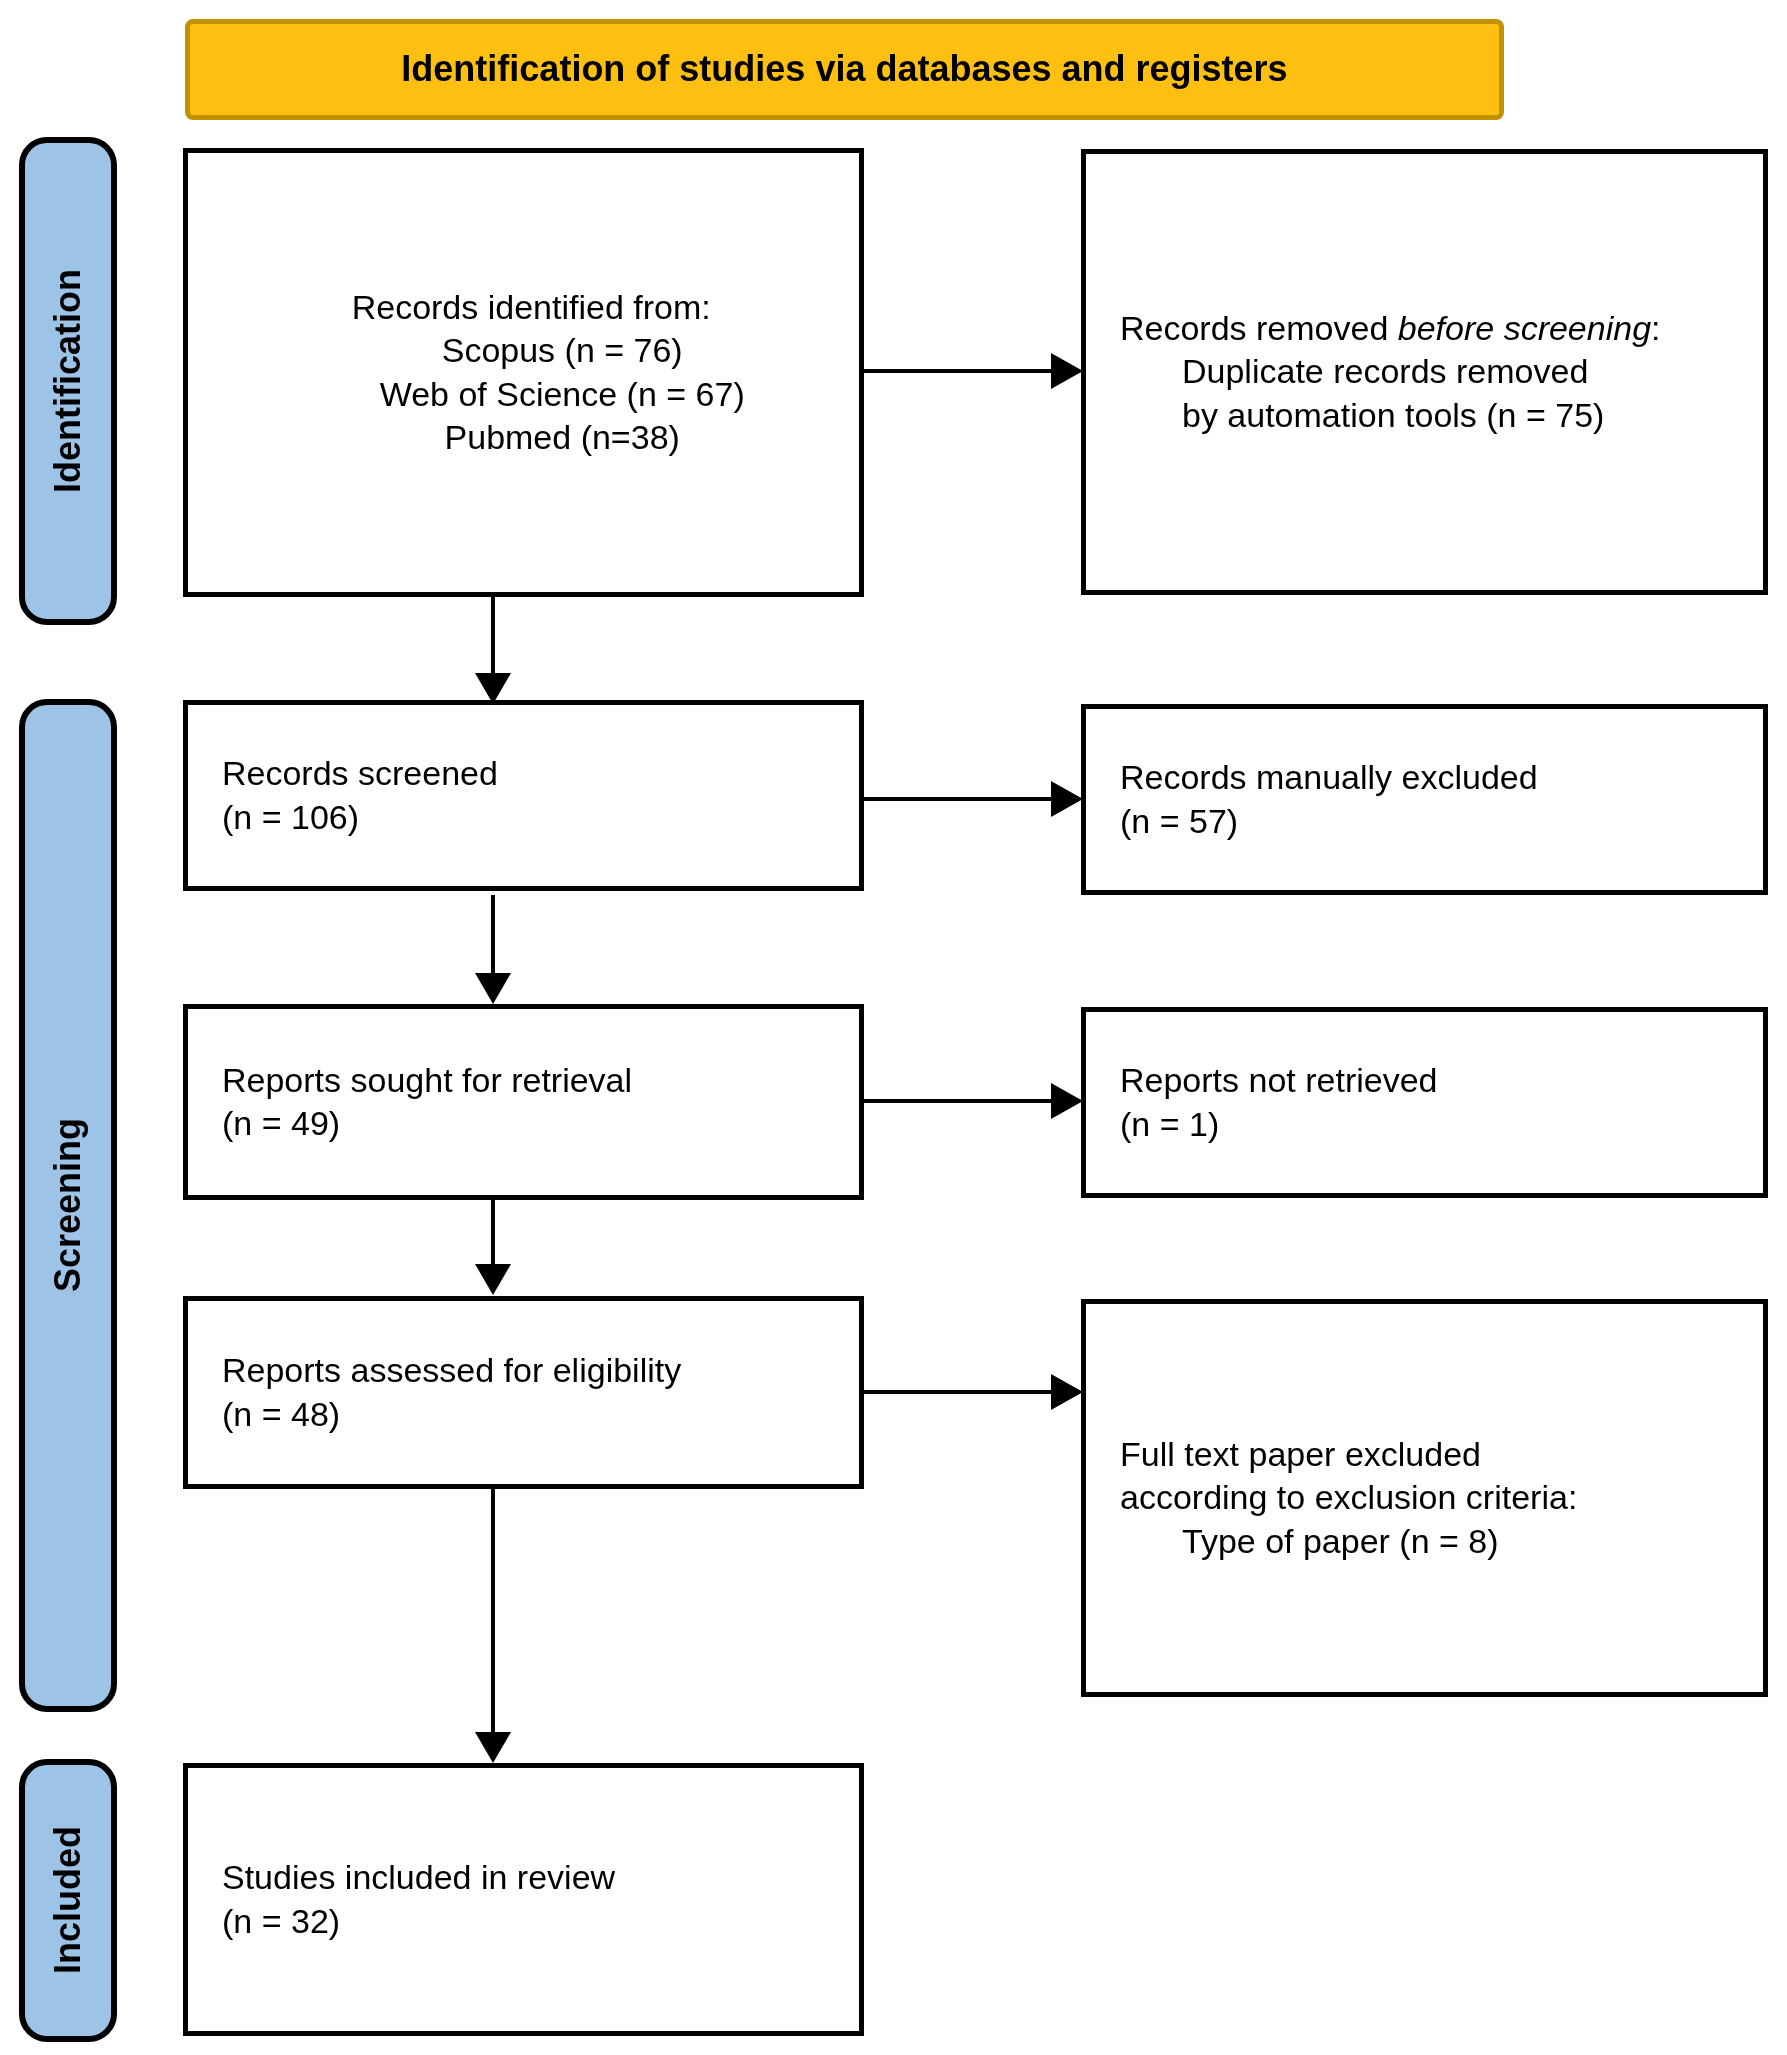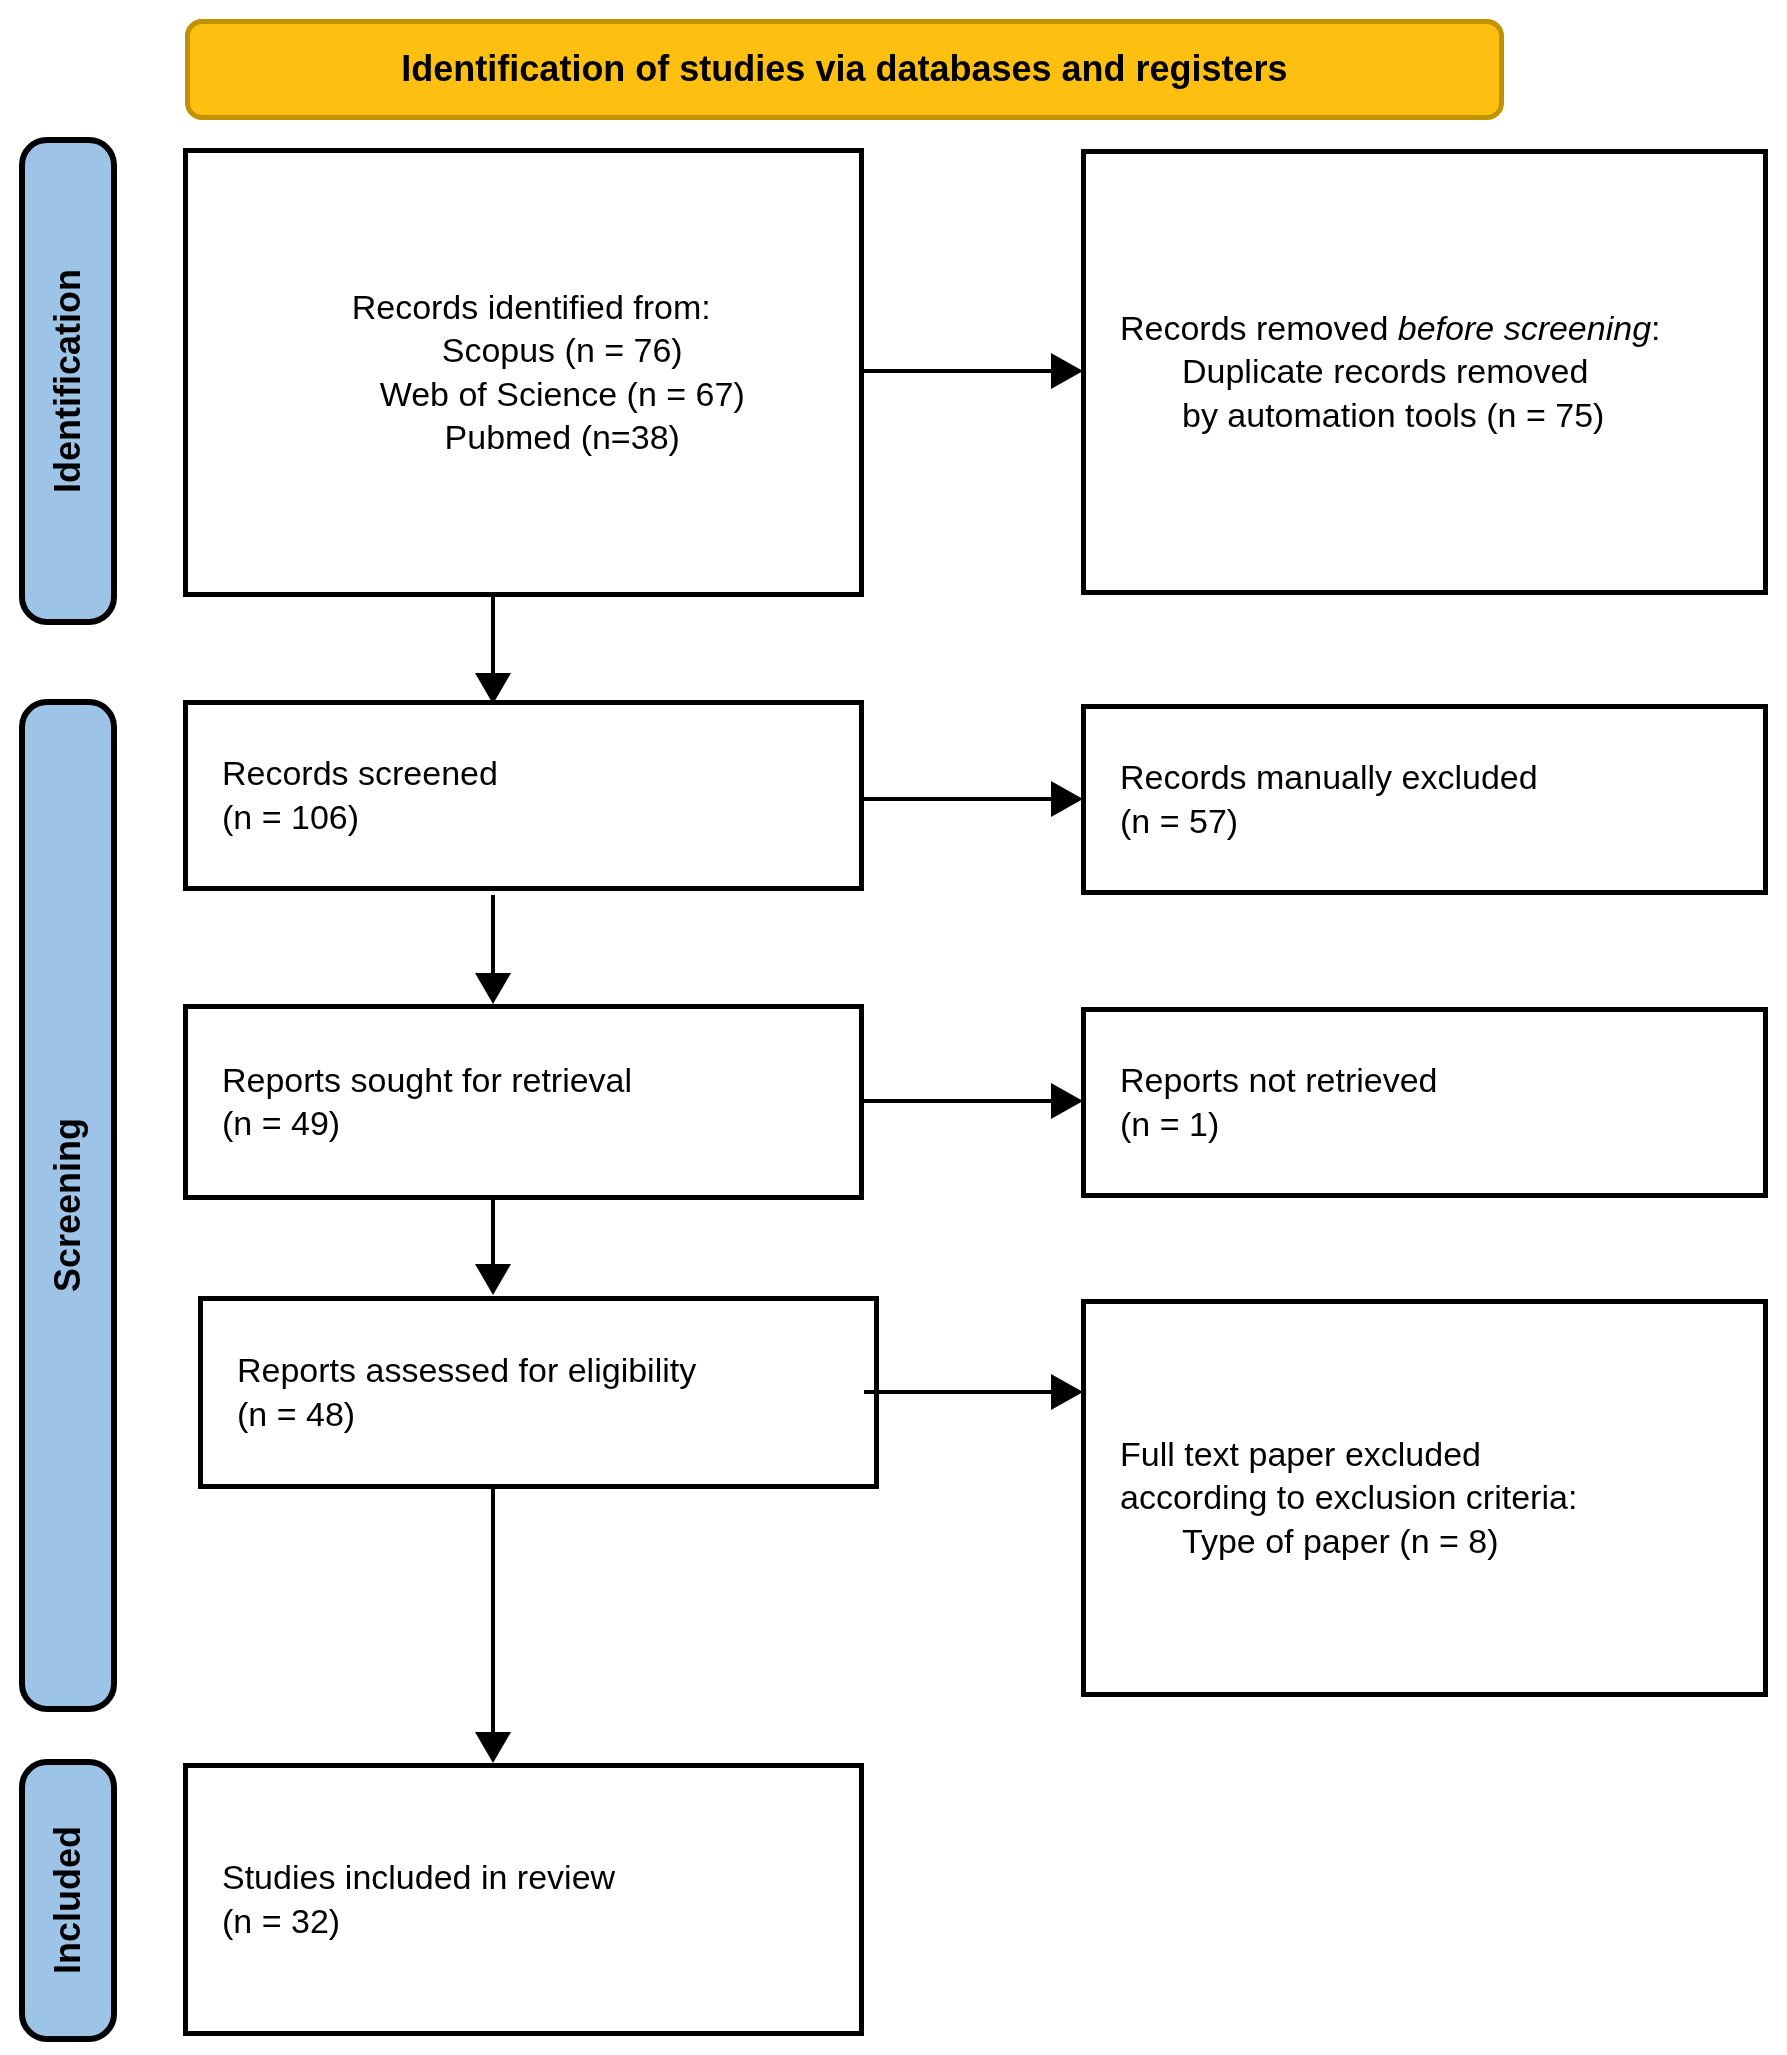--- a/index.html
+++ b/index.html
@@ -15,21 +15,21 @@
     --sidebar-fill: #9DC3E6;
     --line-color: #000000;
   }
 
   .banner {
     position: absolute;
     left: 185px; top: 18.6px; width: 1319px; height: 101px;
     box-sizing: border-box;
     background: var(--banner-fill);
     border: 5.6px solid var(--banner-border);
-    border-radius: 17px;
+    border-radius: 8px;
     display: flex; align-items: center; justify-content: center;
     font-size: 36px; font-weight: bold;
   }
 
   .sidebox {
     position: absolute;
     left: 18.6px; width: 98px;
     box-sizing: border-box;
     background: var(--sidebar-fill);
     border: 6.8px solid #000;
@@ -92,21 +92,21 @@
   #side-identification { top: 137px;  height: 488px; }
   #side-screening      { top: 699px; height: 1013px; }
   #side-included       { top: 1759px; height: 283px; }
 
   #box-records-identified { left: 183px;  top: 148px;  width: 681px; height: 449px; align-items: center; }
   #box-records-removed    { left: 1081px; top: 149px;  width: 687px; height: 446px; }
   #box-records-screened   { left: 183px;  top: 700px; width: 681px; height: 191px; }
   #box-records-manually-excluded { left: 1081px; top: 704px; width: 687px; height: 191px; }
   #box-reports-sought     { left: 183px;  top: 1004px; width: 681px; height: 196px; }
   #box-reports-not-retrieved { left: 1081px; top: 1007px; width: 687px; height: 191px; }
-  #box-reports-assessed   { left: 198px;  top: 1296px; width: 681px; height: 193px; }
+  #box-reports-assessed   { left: 183px;  top: 1296px; width: 681px; height: 193px; }
   #box-fulltext-excluded  { left: 1081px; top: 1299px; width: 687px; height: 398px; }
   #box-studies-included   { left: 183px;  top: 1763px; width: 681px; height: 273px; }
 
   #box-records-removed .heading-wrap { max-width: 609px; }
   #box-fulltext-excluded .heading { max-width: 516px; }
 
   #arrow-h1 { left: 864px; top: 369px;  width: 188px; }
   #arrow-h2 { left: 864px; top: 797px; width: 188px; }
   #arrow-h3 { left: 864px; top: 1099px; width: 188px; }
   #arrow-h4 { left: 864px; top: 1390px; width: 188px; }

